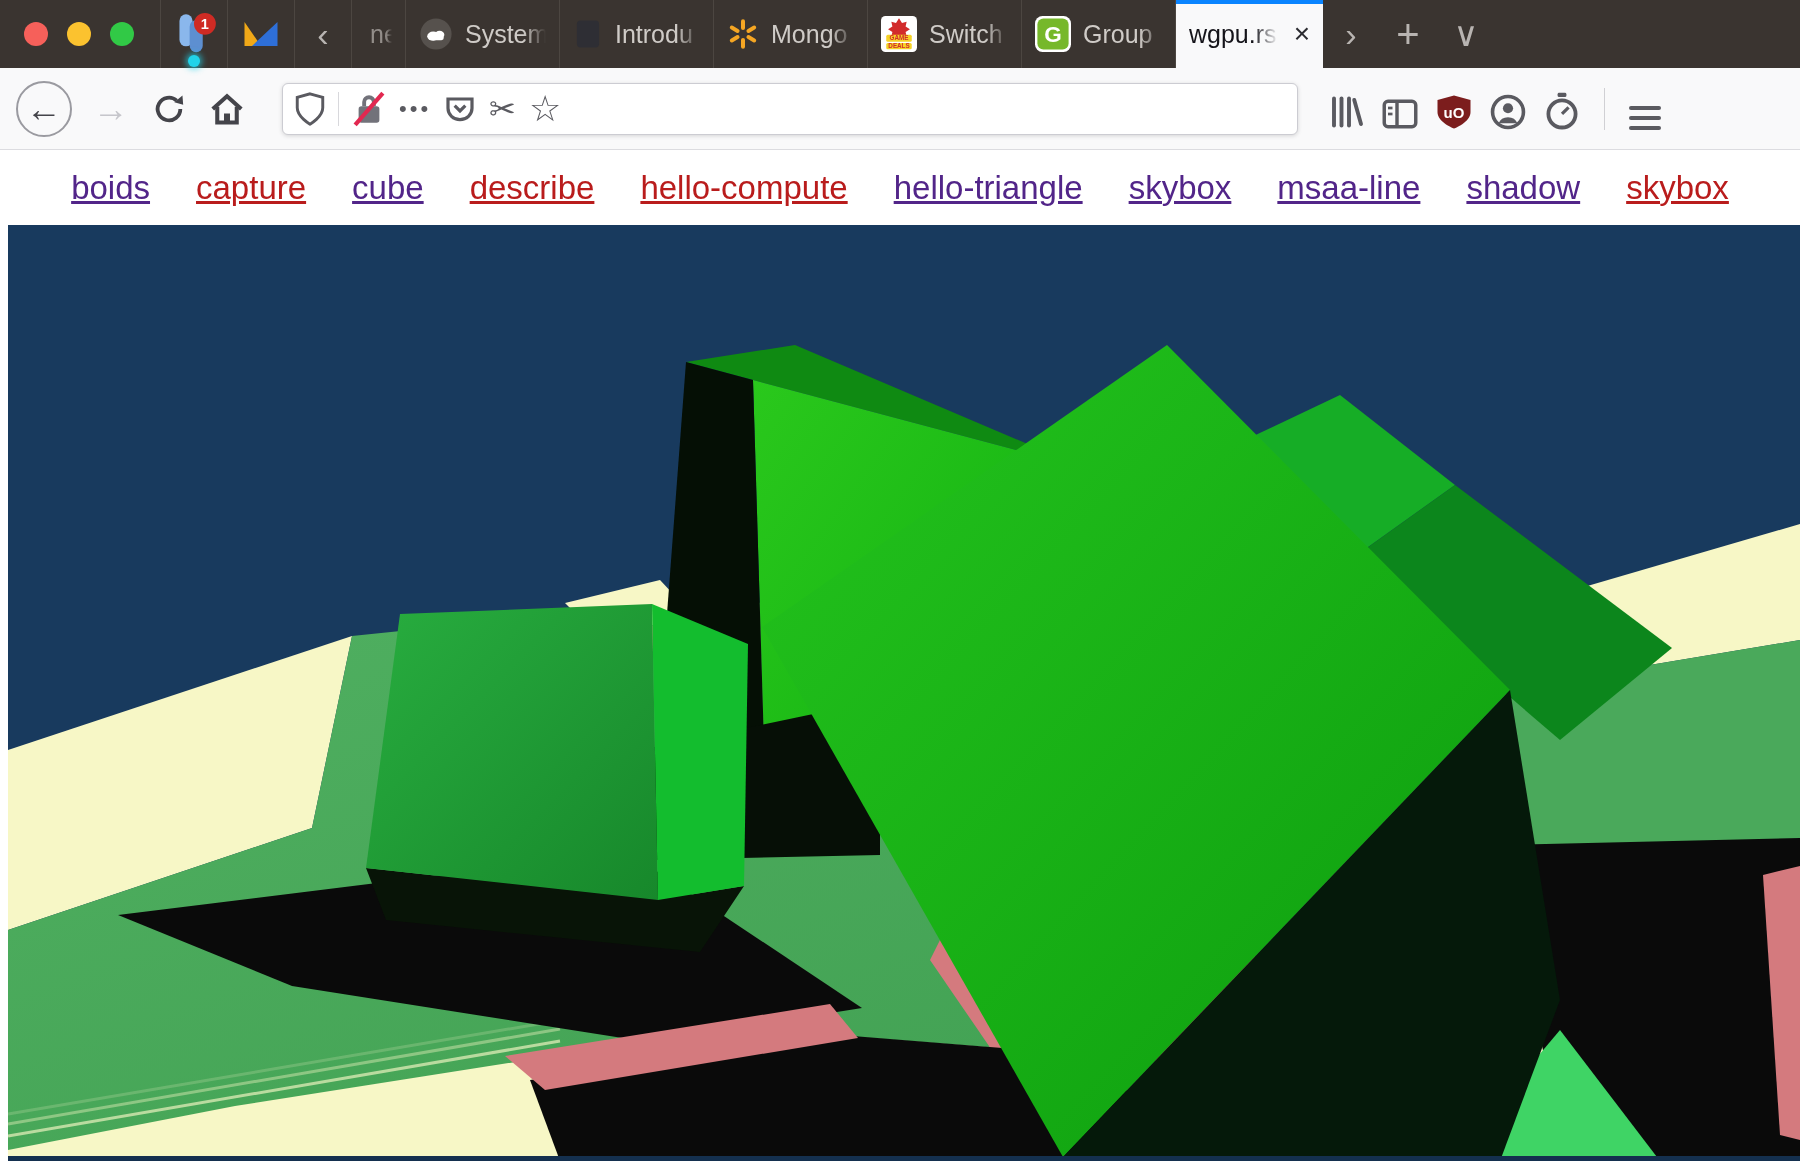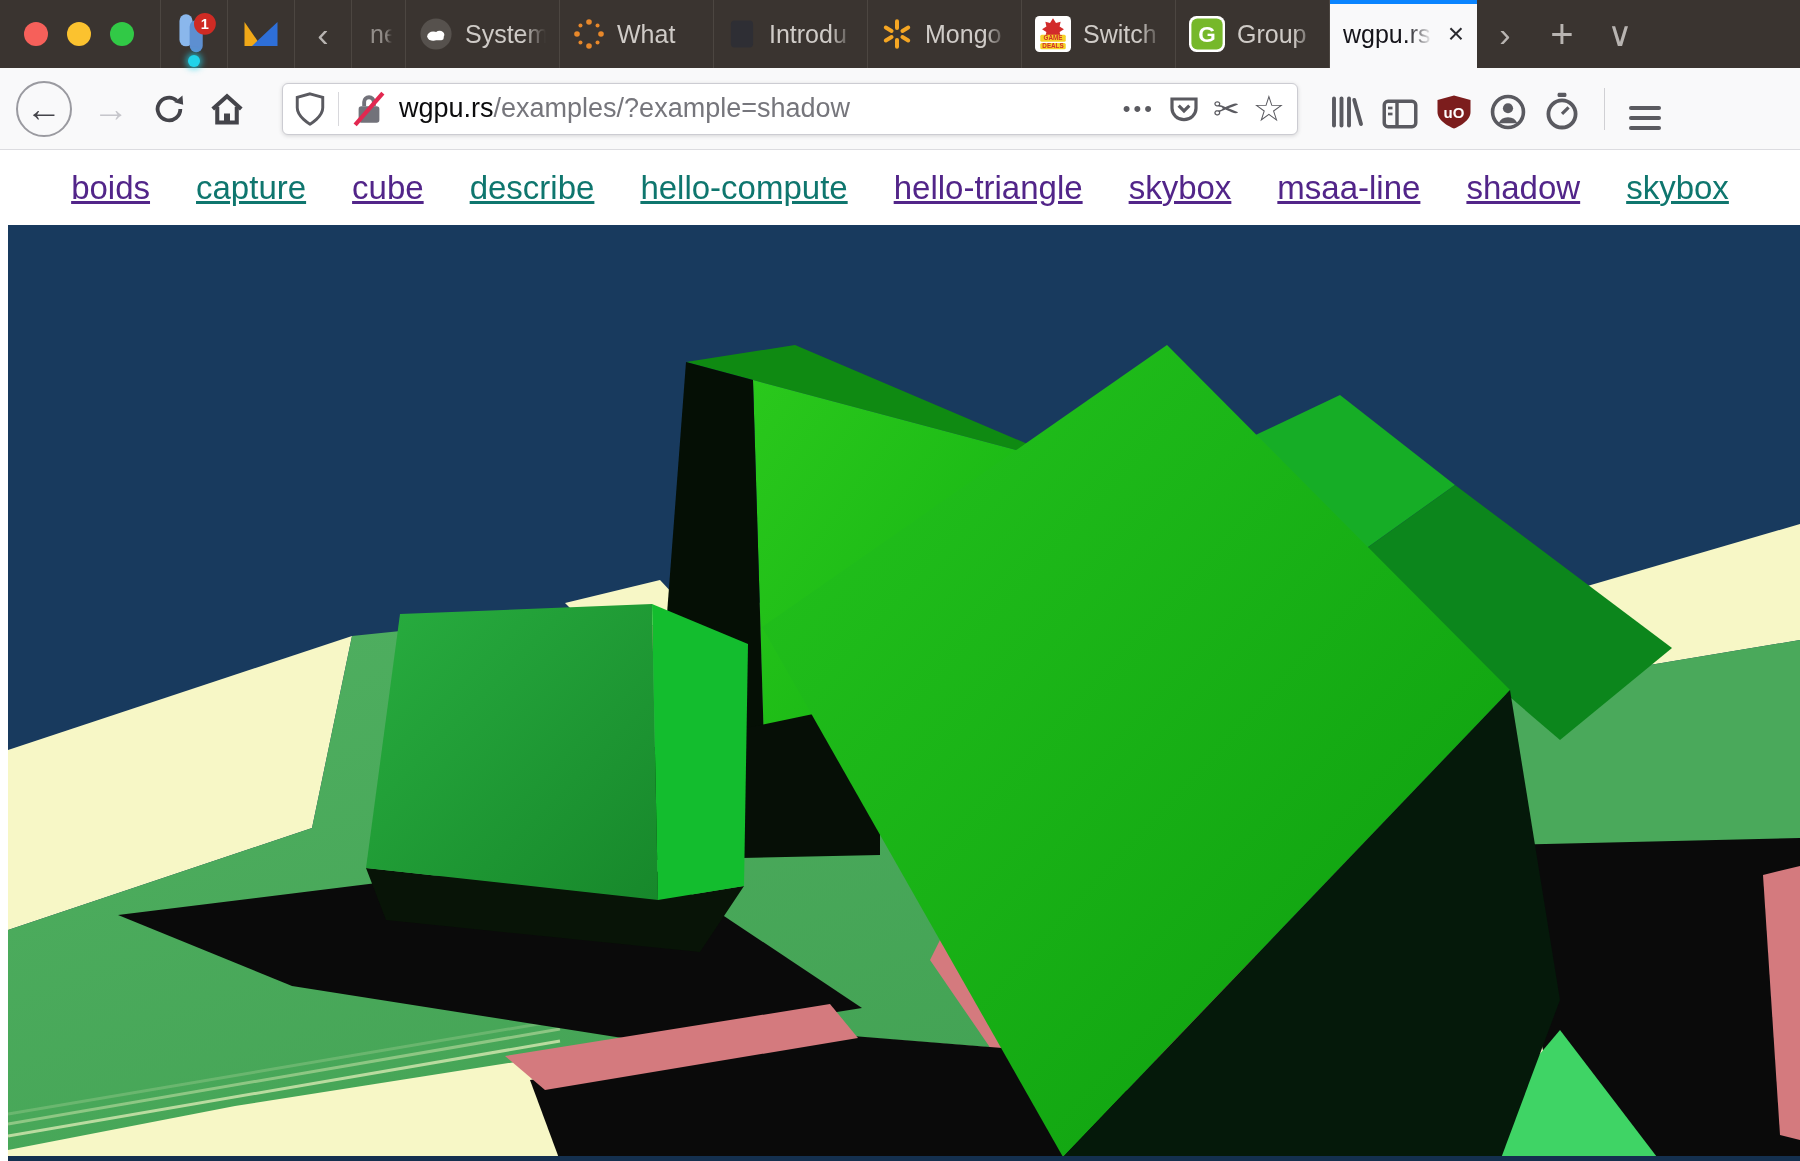--- a/index.html
+++ b/index.html
@@ -40,21 +40,21 @@
   .uicon{display:flex;align-items:center;justify-content:center;}
   .star{font-size:36px;color:#5a5a60;line-height:1;}
   .scissors{font-size:32px;color:#5a5a60;}
   .rightgrp{display:flex;align-items:flex-end;gap:18px;margin-left:30px;}
   .vsep{width:1px;height:42px;background:#d0d0d4;margin:0 6px;}
   .burger{display:flex;flex-direction:column;gap:6px;}
   .burger span{display:block;width:32px;height:4px;background:#5a5a60;border-radius:2px;}
 
   
   .linksrow{height:75px;background:#fff;display:flex;justify-content:center;align-items:center;gap:46px;}
-  a.navlink{font-size:33px;color:#0f766e;text-decoration:underline;cursor:pointer;}
+  a.navlink{font-size:33px;color:#b91c1c;text-decoration:underline;cursor:pointer;}
   a.navlink.visited{color:#522589;}
 
   
   .canvas{position:absolute;left:8px;top:225px;width:1792px;height:936px;background:#183a5e;}
   .canvas svg{display:block;width:100%;height:100%;}
 </style>
 </head>
 <body>
 
 <div class="window">
@@ -94,33 +94,20 @@
     <div class="tab">
       <svg width="34" height="34" viewBox="0 0 24 24">
         <circle cx="12" cy="12" r="11" fill="#56514d"></circle>
         <ellipse cx="10" cy="13.5" rx="4.2" ry="3.2" fill="#fff"></ellipse>
         <ellipse cx="14.5" cy="12.5" rx="3.4" ry="2.8" fill="#fff"></ellipse>
         <rect x="6.5" y="13" width="11" height="3.4" rx="1.7" fill="#fff"></rect>
       </svg>
       <span class="tlabel">System</span>
     </div>
 
-    <div class="tab">
-      <svg width="32" height="32" viewBox="0 0 24 24" fill="#e8882a">
-        <circle cx="12" cy="3" r="2.1"></circle>
-          <circle cx="12" cy="21" r="2.1"></circle>
-        <circle cx="3" cy="12" r="2.1"></circle>
-          <circle cx="21" cy="12" r="2.1"></circle>
-        <circle cx="5.6" cy="5.6" r="1.5"></circle>
-          <circle cx="18.4" cy="5.6" r="1.5"></circle>
-        <circle cx="5.6" cy="18.4" r="1.5"></circle>
-          <circle cx="18.4" cy="18.4" r="1.5"></circle>
-      </svg>
-      <span class="tlabel">What</span>
-    </div>
 
     <div class="tab">
       <svg width="30" height="32" viewBox="0 0 24 26">
         <rect x="3" y="2" width="18" height="22" rx="3" fill="#2e2e34"></rect>
       </svg>
       <span class="tlabel">Introdu</span>
     </div>
 
     <div class="tab">
       <svg width="32" height="32" viewBox="0 0 24 24">
@@ -202,21 +189,20 @@
         </svg>
       </span>
       <span class="sep-i"></span>
       <span class="uicon">
         <svg width="34" height="36" viewBox="0 0 24 26">
           <rect x="4.5" y="11" width="15" height="12" rx="2" fill="#72727a"></rect>
           <path d="M8.5 11 V8 a3.5 3.5 0 0 1 7 0 v3" fill="none" stroke="#72727a" stroke-width="2.8"></path>
           <line x1="2" y1="24.5" x2="22" y2="1.5" stroke="#e22850" stroke-width="3"></line>
         </svg>
       </span>
-      <span class="url-text"><span class="url-host">wgpu.rs</span><span class="url-path">/examples/?example=shadow</span></span>
       <span class="dots">•••</span>
       <span class="uicon">
         <svg width="32" height="32" viewBox="0 0 24 24">
           <path d="M3 4.5 h18 v7 a9 8.5 0 0 1 -18 0 Z" fill="none" stroke="#5a5a60" stroke-width="2.4"></path>
           <path d="M8 9.5 l4 4 4 -4" fill="none" stroke="#5a5a60" stroke-width="2.4"></path>
         </svg>
       </span>
       <span class="scissors">✂</span>
       <span class="star">☆</span>
     </div>

